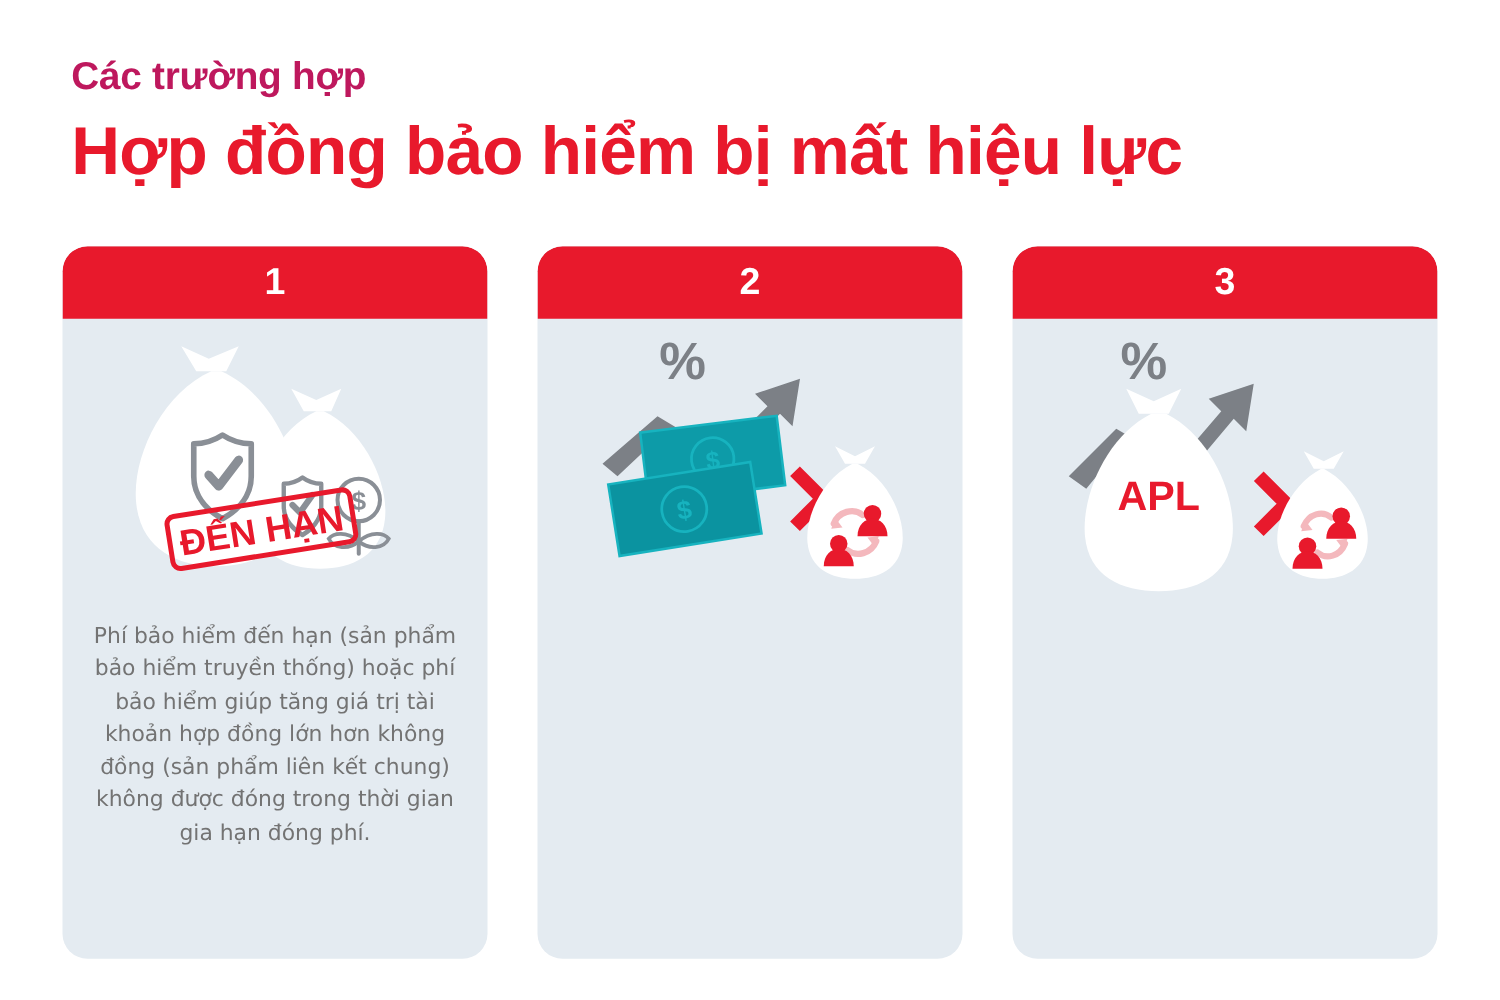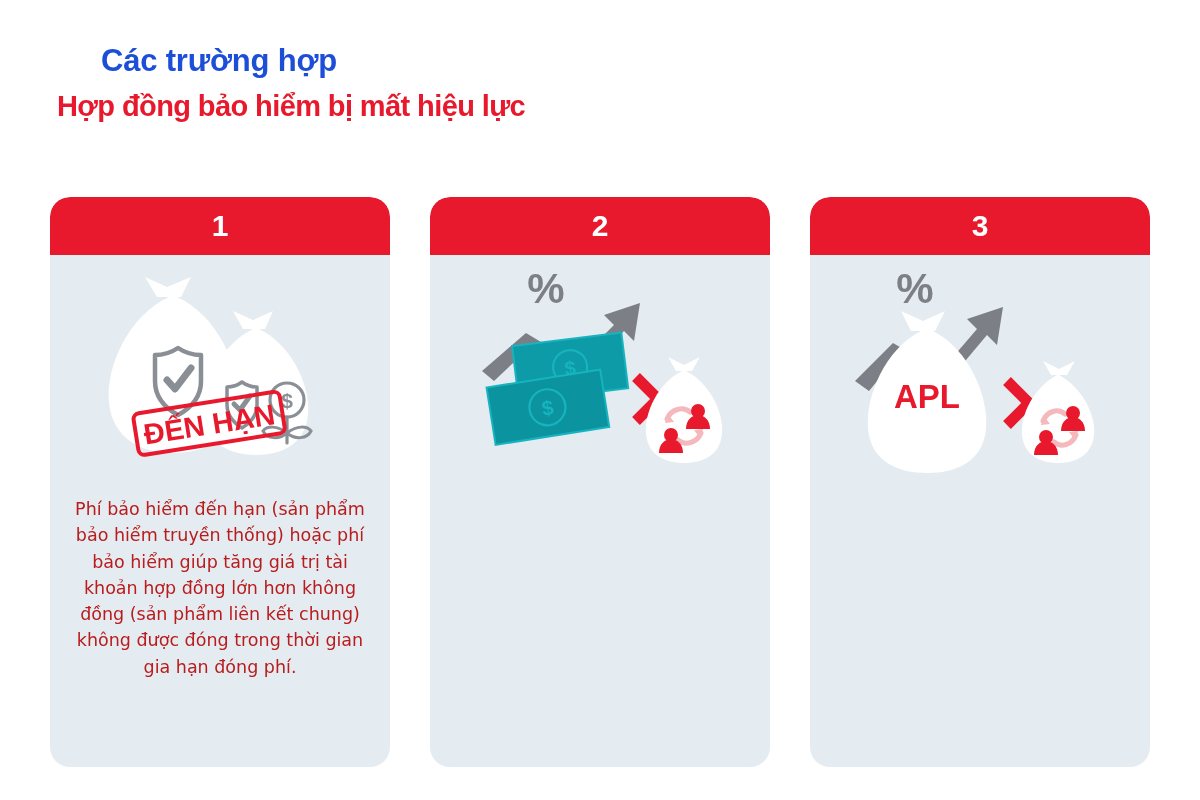--- a/index.html
+++ b/index.html
@@ -24,30 +24,29 @@
   .header {
     position: absolute;
     left: 57px;
     top: 42px;
     width: 1090px;
   }
 
   .kicker {
     font-size: 31px;
     font-weight: 700;
-    color: #1d4ed8;
+    color: #be185d;
     letter-spacing: -0.2px;
     line-height: 1.25;
     white-space: nowrap;
-    margin-left: 44px;
   }
 
   .headline {
     margin-top: 8px;
-    font-size: 29px;
+    font-size: 54px;
     font-weight: 700;
     color: #e8192c;
     letter-spacing: -0.6px;
     line-height: 1.22;
     white-space: nowrap;
   }
 
   
   .cards {
     position: absolute;
@@ -98,21 +97,21 @@
   }
 
   .card-body {
     flex: 1 1 auto;
     padding: 6px 24px 0 24px;
   }
 
   .card-text {
     font-size: 17.5px;
     line-height: 1.5;
-    color: #b91c1c;
+    color: #737373;
     text-align: center;
     font-family: "DejaVu Sans", "Liberation Sans", sans-serif;
   }
 
   .card-2 .card-text,
   .card-3 .card-text { letter-spacing: 0.1px; }
 
   svg { display: block; }
 </style>
 </head>

